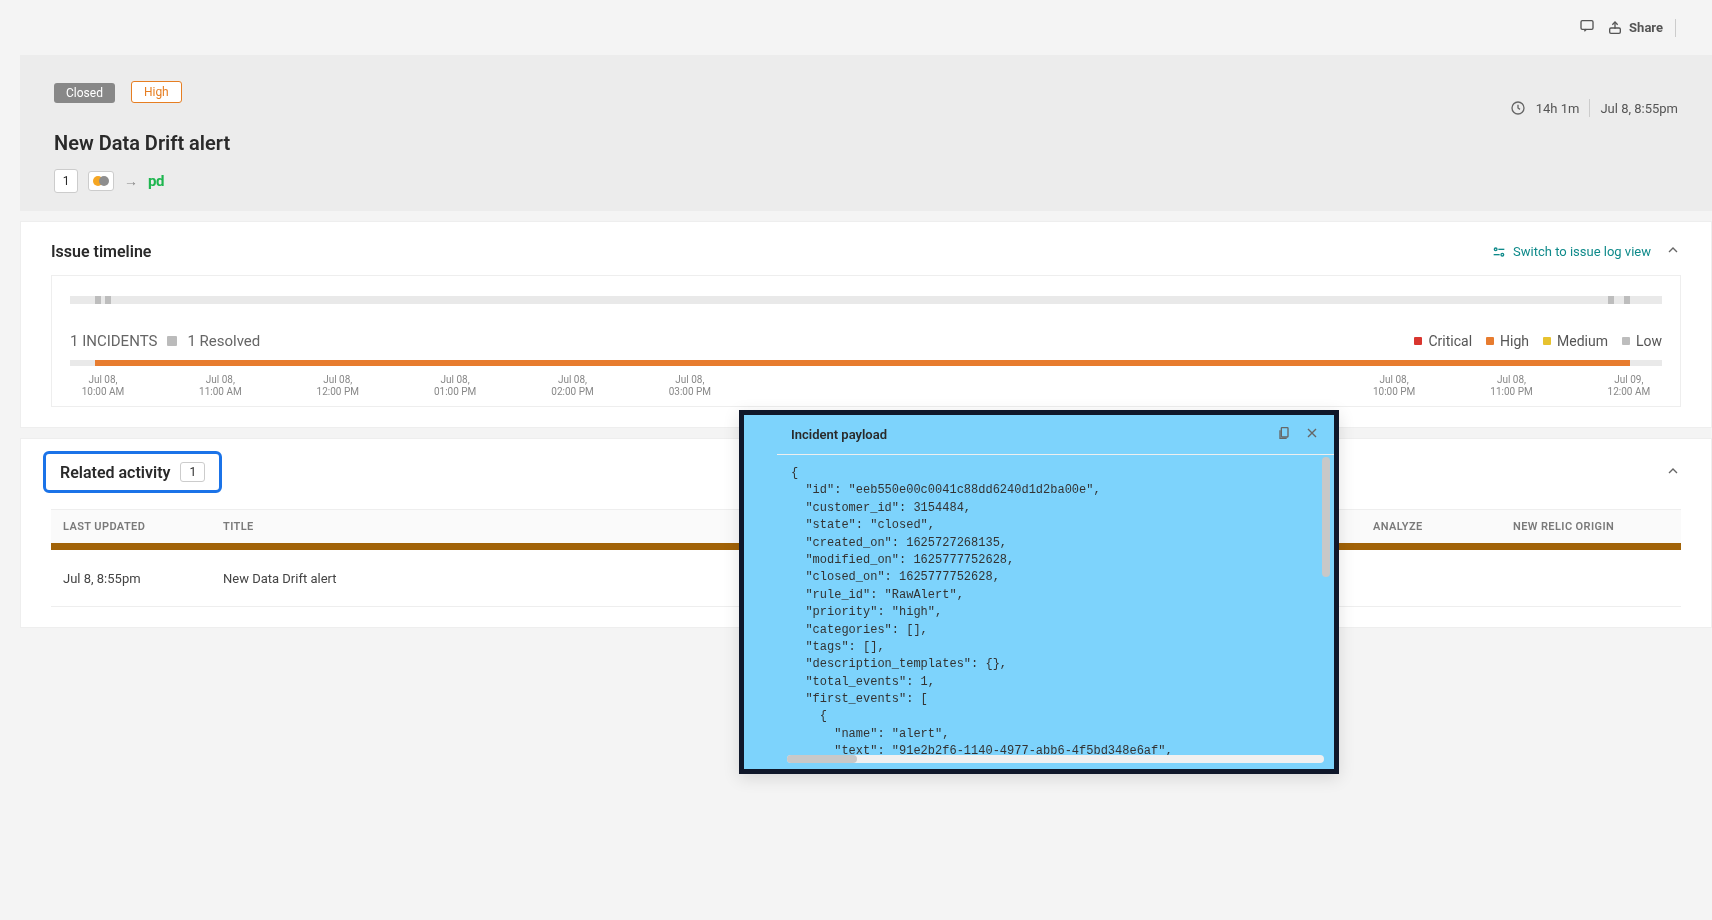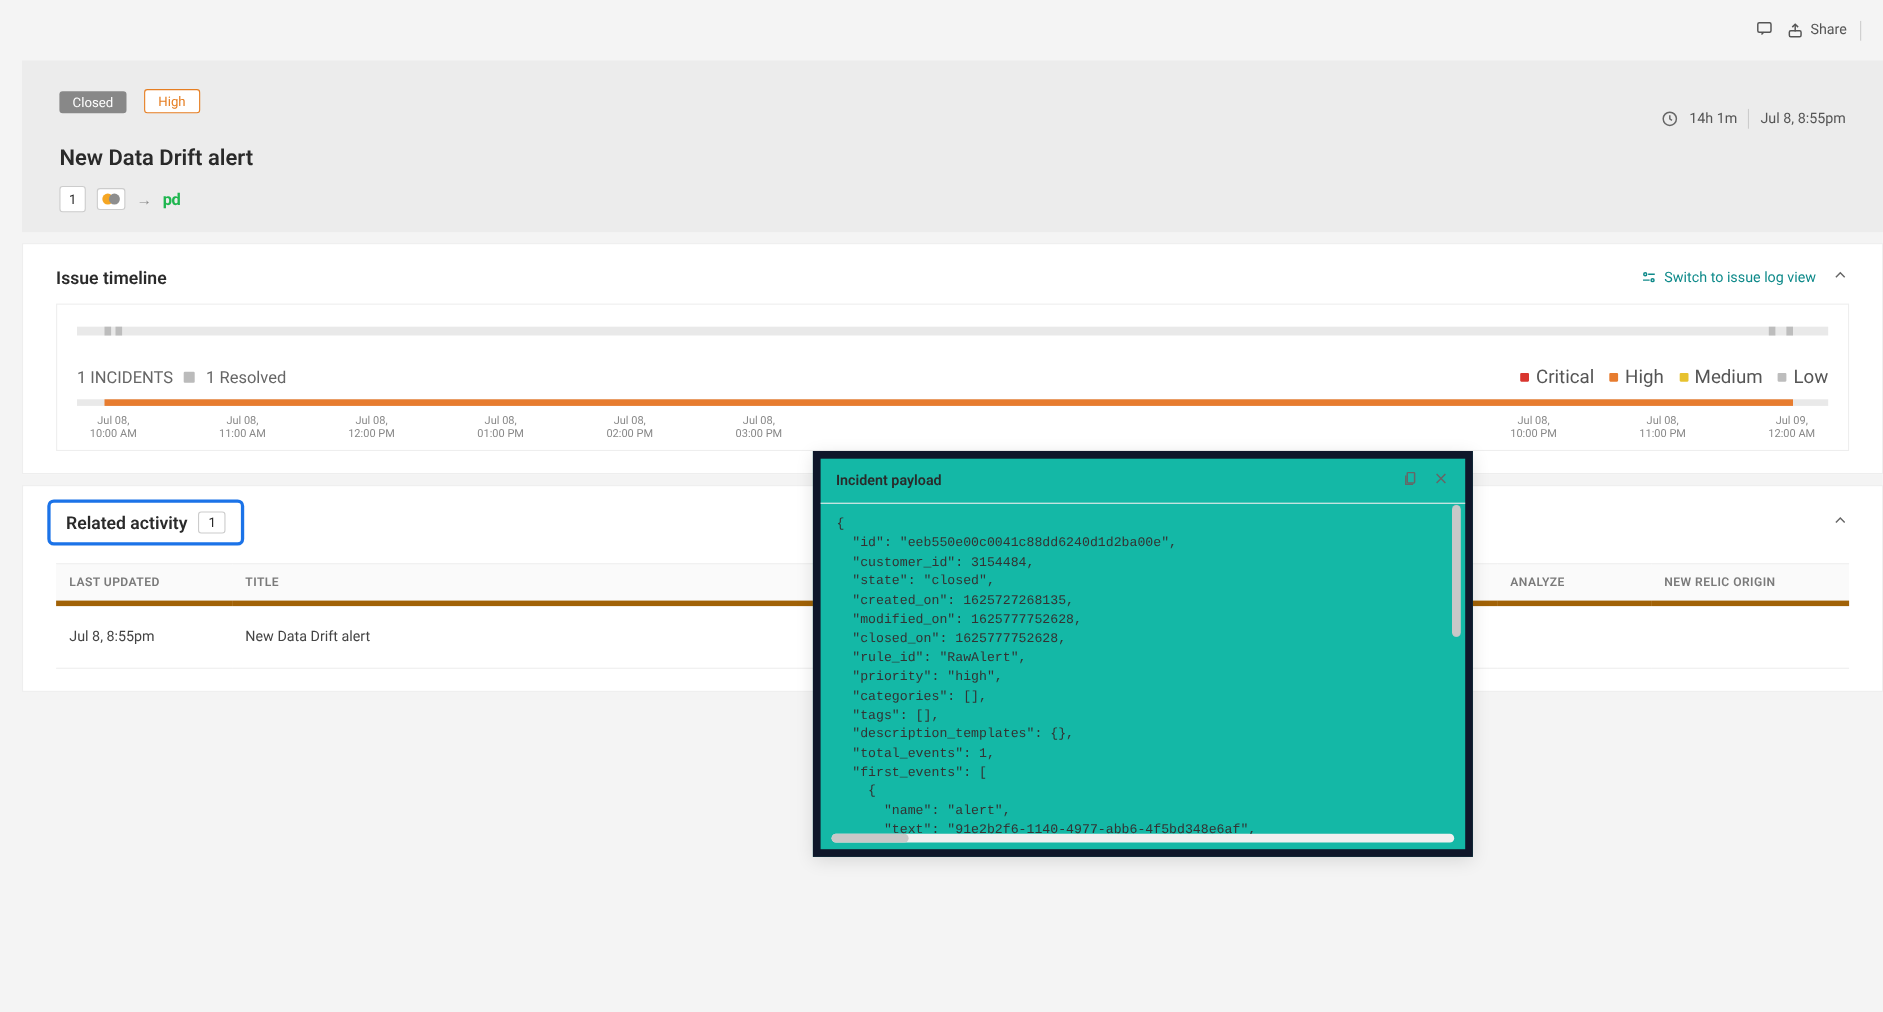--- a/index.html
+++ b/index.html
@@ -8,23 +8,24 @@
     background: #f4f4f4;
     color: #2a2a2a;
     font-size: 13px;
     width: 1712px;
   }
   .top-bar {
     height: 55px;
     display: flex;
     align-items: center;
     justify-content: flex-end;
-    padding: 0 20px;
+    padding: 0 36px;
     gap: 12px;
     background: #f4f4f4;
+    font-weight: bold;
   }
   .top-bar .icon, .top-bar .share-btn { cursor: pointer; color: #555; }
   .share-btn { display: inline-flex; align-items: center; gap: 6px; font-size: 13px; }
   .divider-v { width: 1px; height: 18px; background: #ccc; }
   .header-block {
     background: #ececec;
     padding: 12px 34px 18px 34px;
     margin-left: 20px;
   }
   .header-row1 { display: flex; align-items: center; justify-content: space-between; }
@@ -73,21 +74,21 @@
   .issue-log-label { font-size: 11px; letter-spacing: 0.4px; color: #888; font-weight: 600; }
   .log-bar { margin-top: 6px; height: 8px; background: #e9e9e9; position: relative; }
   .log-bar .mark { position: absolute; top: 0; height: 8px; background: #bdbdbd; }
   .log-bar .m1 { left: 1.6%; width: 6px; }
   .log-bar .m2 { left: 2.2%; width: 6px; }
   .log-bar .m3 { right: 2%; width: 6px; }
   .log-bar .m4 { right: 3%; width: 6px; }
   .incidents-row { display: flex; align-items: center; justify-content: space-between; margin-top: 28px; }
   .incidents-row .left { display: flex; align-items: center; gap: 10px; color: #666; font-size: 15px; }
   .sq { width: 10px; height: 10px; display: inline-block; border-radius: 1px; background: #bbb; }
-  .legend { display: flex; align-items: flex-end; gap: 14px; font-size: 17px; color: #555; }
+  .legend { display: flex; align-items: flex-end; gap: 14px; font-size: 14px; color: #555; }
   .legend .item { display: inline-flex; align-items: center; gap: 6px; }
   .dot { width: 8px; height: 8px; border-radius: 1px; display: inline-block; }
   .d-crit { background: #d9362f; }
   .d-high { background: #e77c2f; }
   .d-med  { background: #e7c22f; }
   .d-low  { background: #bdbdbd; }
   .inc-bar { margin-top: 10px; height: 6px; background: #e9e9e9; position: relative; }
   .inc-bar .fill { position: absolute; top: 0; height: 6px; background: #e77c2f; left: 1.6%; right: 2%; }
   .ticks { display: flex; justify-content: space-between; margin-top: 8px; font-size: 10px; color: #888; text-align: center; }
   .ticks div { width: 66px; line-height: 1.2; }
@@ -96,37 +97,38 @@
     display: flex; align-items: center; justify-content: space-between;
   }
   .ra-title-box {
     border: 3px solid #1b73e8; border-radius: 6px; padding: 8px 14px; display: inline-flex; align-items: center; gap: 10px;
     background: #fff; position: relative; left: -8px;
   }
   .ra-count { border: 1px solid #ccc; padding: 2px 8px; border-radius: 3px; font-size: 12px; }
   table.ra { width: 100%; border-collapse: collapse; margin-top: 16px; }
   table.ra th {
     text-align: left; font-size: 11px; color: #7a7a7a; letter-spacing: 0.4px;
-    padding: 10px 12px; border-top: 1px solid #eee; border-bottom: 5px solid #a16207;
+    padding: 10px 12px; border-top: 1px solid #eee; border-bottom: 7px solid #a16207;
     background: #fafafa; font-weight: 600;
   }
   table.ra td { padding: 14px 12px; font-size: 13px; color: #444; border-bottom: 1px solid #eee; }
   .payload-icon-box {
     display: inline-flex; align-items: center; justify-content: center;
     width: 42px; height: 28px; border: 3px solid #1b73e8; border-radius: 5px;
   }
   
   .modal {
     position: absolute;
     top: 410px; left: 739px;
     width: 600px;
-    background: #14b8a6;
-    border: 7px solid #0f172a;
+    background: #7dd3fc;
+    border: 5px solid #0f172a;
     box-shadow: 0 4px 16px rgba(0,0,0,0.12);
     z-index: 50;
+    padding-left: 33px;
   }
   .modal-header {
     display: flex; align-items: center; justify-content: space-between;
     padding: 10px 14px; border-bottom: 1px solid #eee;
     font-size: 13px; font-weight: 600;
   }
   .modal-header .right { display: flex; gap: 12px; color: #666; }
   .modal-body {
     padding: 10px 14px 4px 14px;
     font-family: "SFMono-Regular", Consolas, "Liberation Mono", Menlo, monospace;

